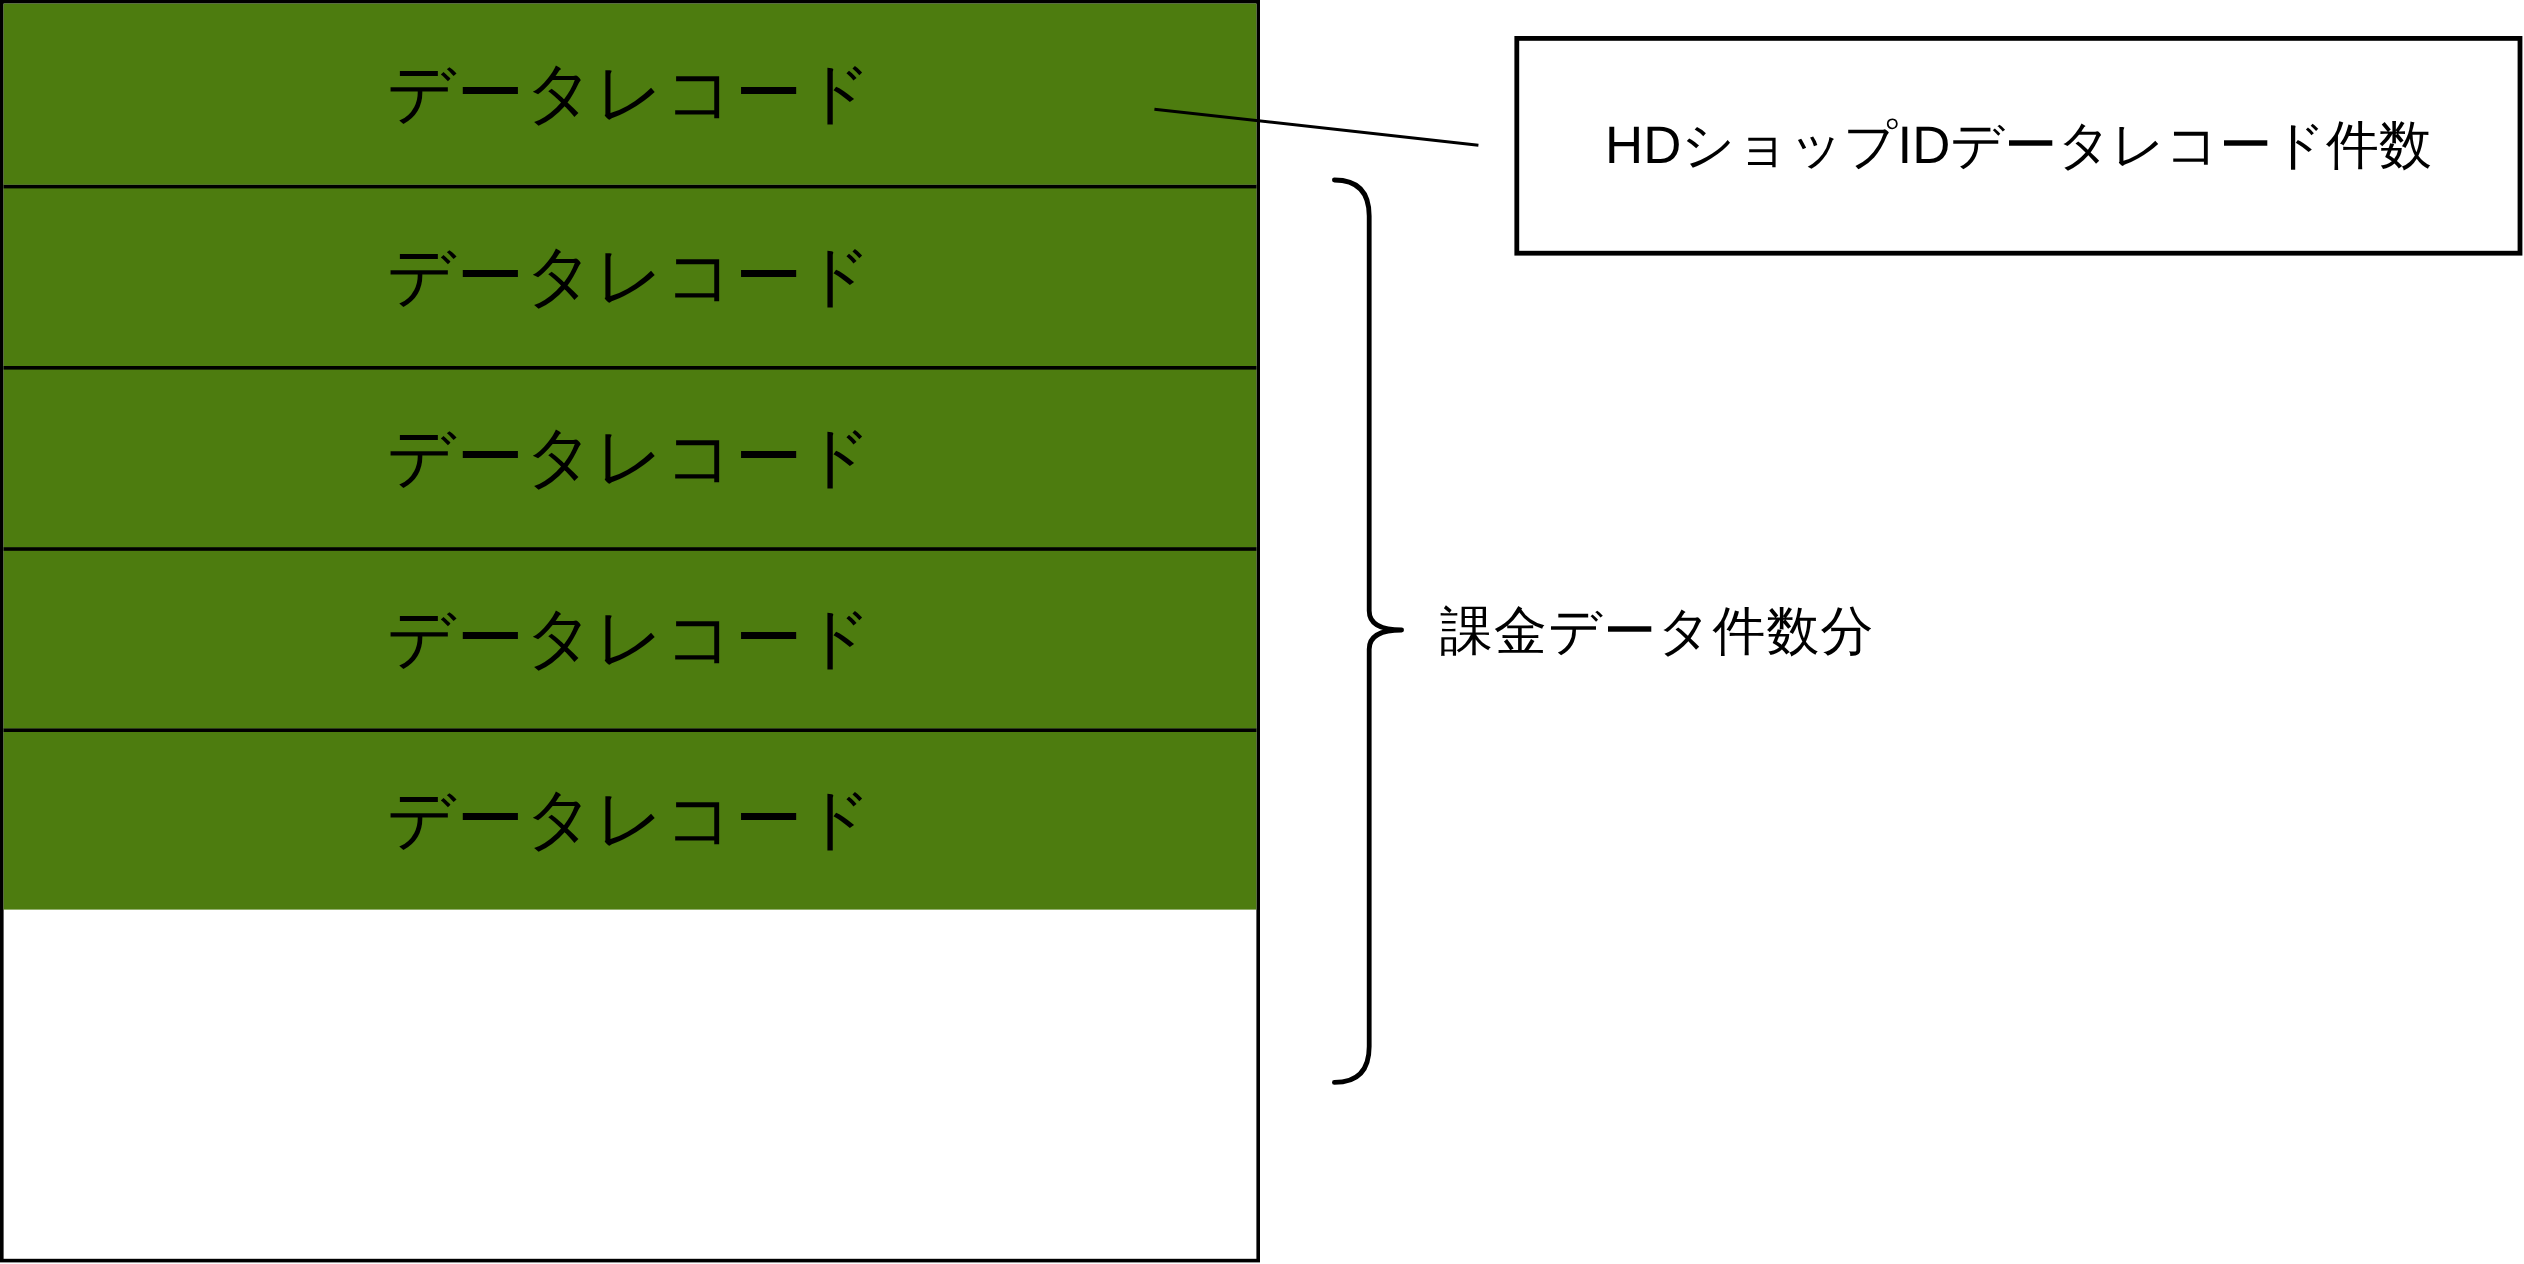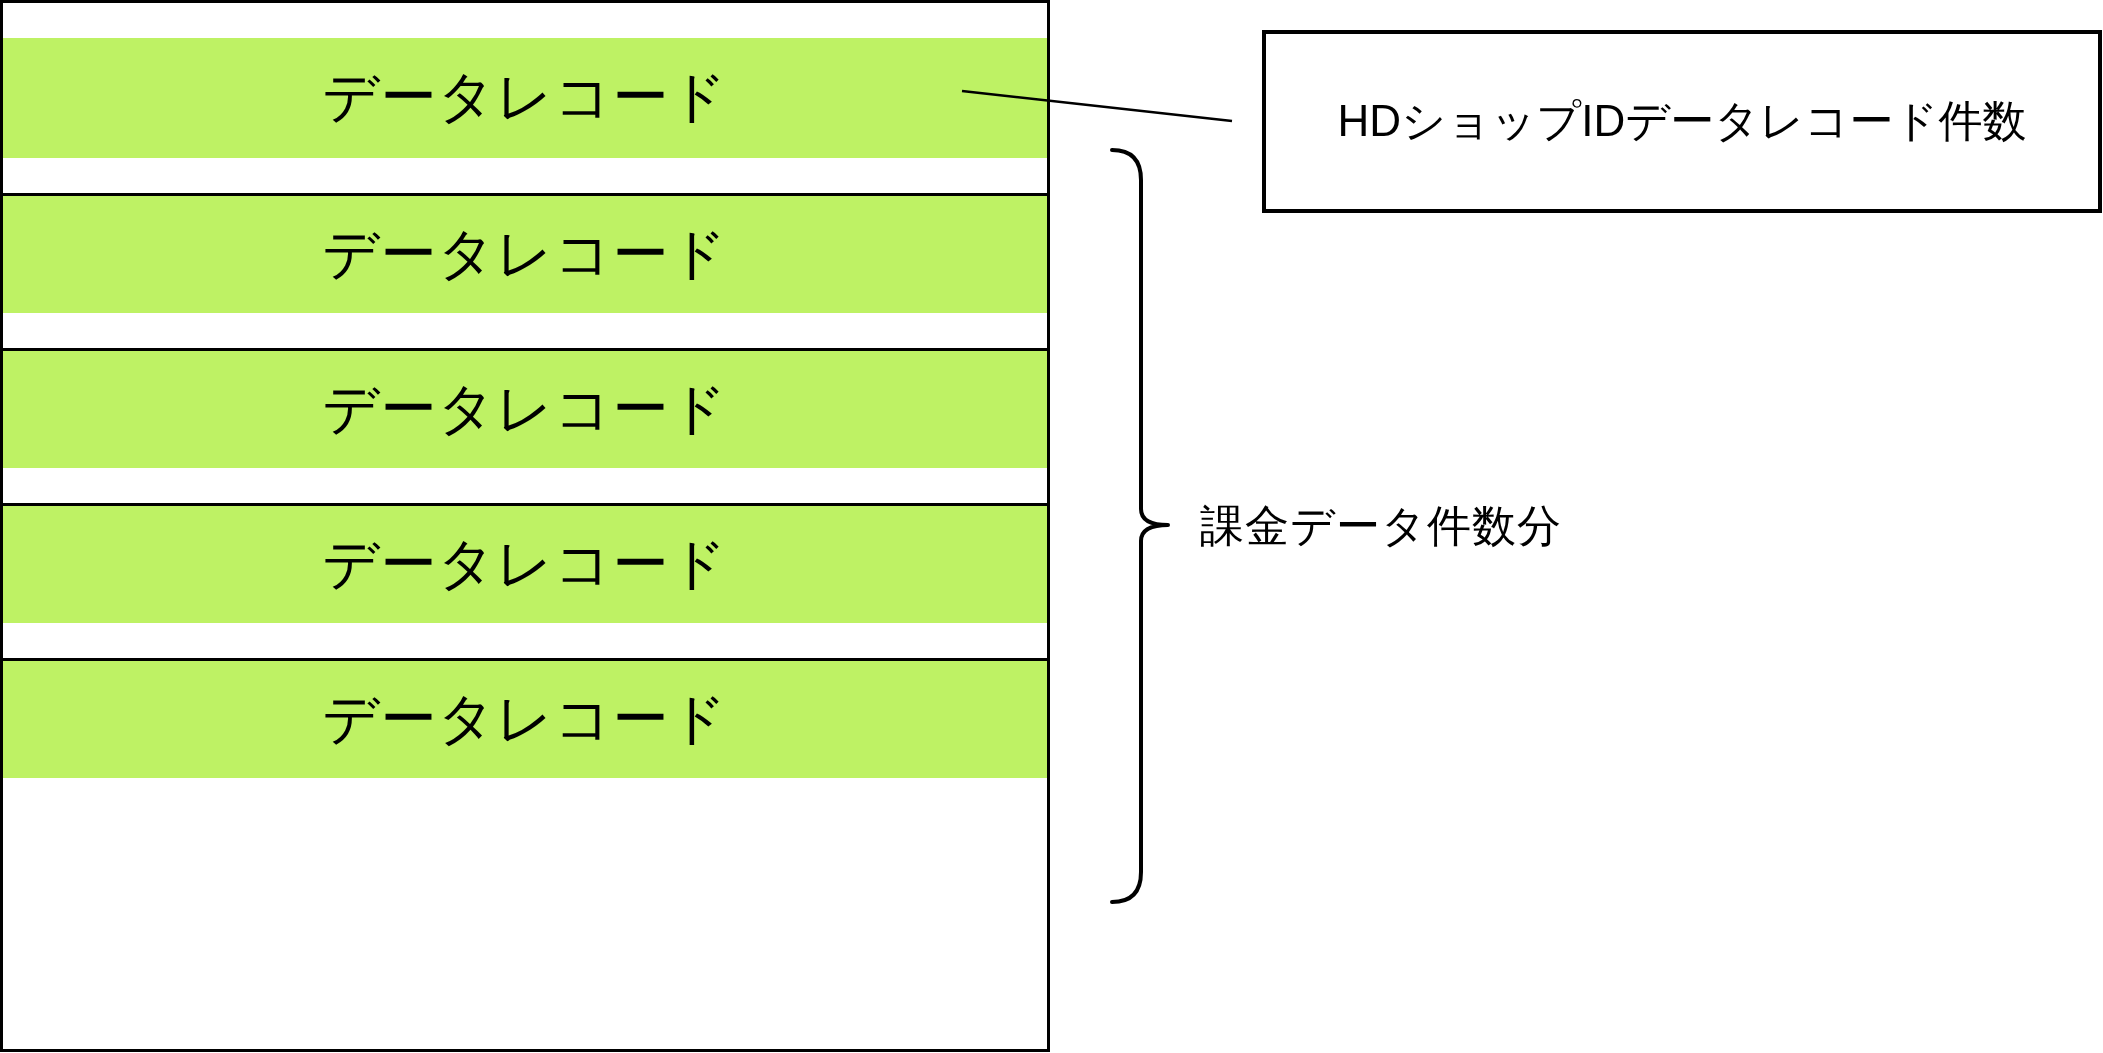--- a/index.html
+++ b/index.html
@@ -34,21 +34,21 @@
     align-items: center;
     justify-content: center;
     font-size: 56px;
     letter-spacing: 1px;
     flex: 0 0 auto;
   }
   .record-row + .record-row {
     border-top: 3px solid #000000;
   }
   .record-row.header { height: 150px; background: #cccccc; }
-  .record-row.data   { height: 120px; background: #bef264; margin-top: 35px; }
+  .record-row.data   { height: 151px; background: #4d7c0f; }
   .record-row.footer { flex: 1 1 auto; background: #cccccc; }
   .row-label { white-space: nowrap; }
 
   .overlay {
     position: absolute;
     left: 0;
     top: 0;
     width: 2103px;
     height: 1053px;
     pointer-events: none;

